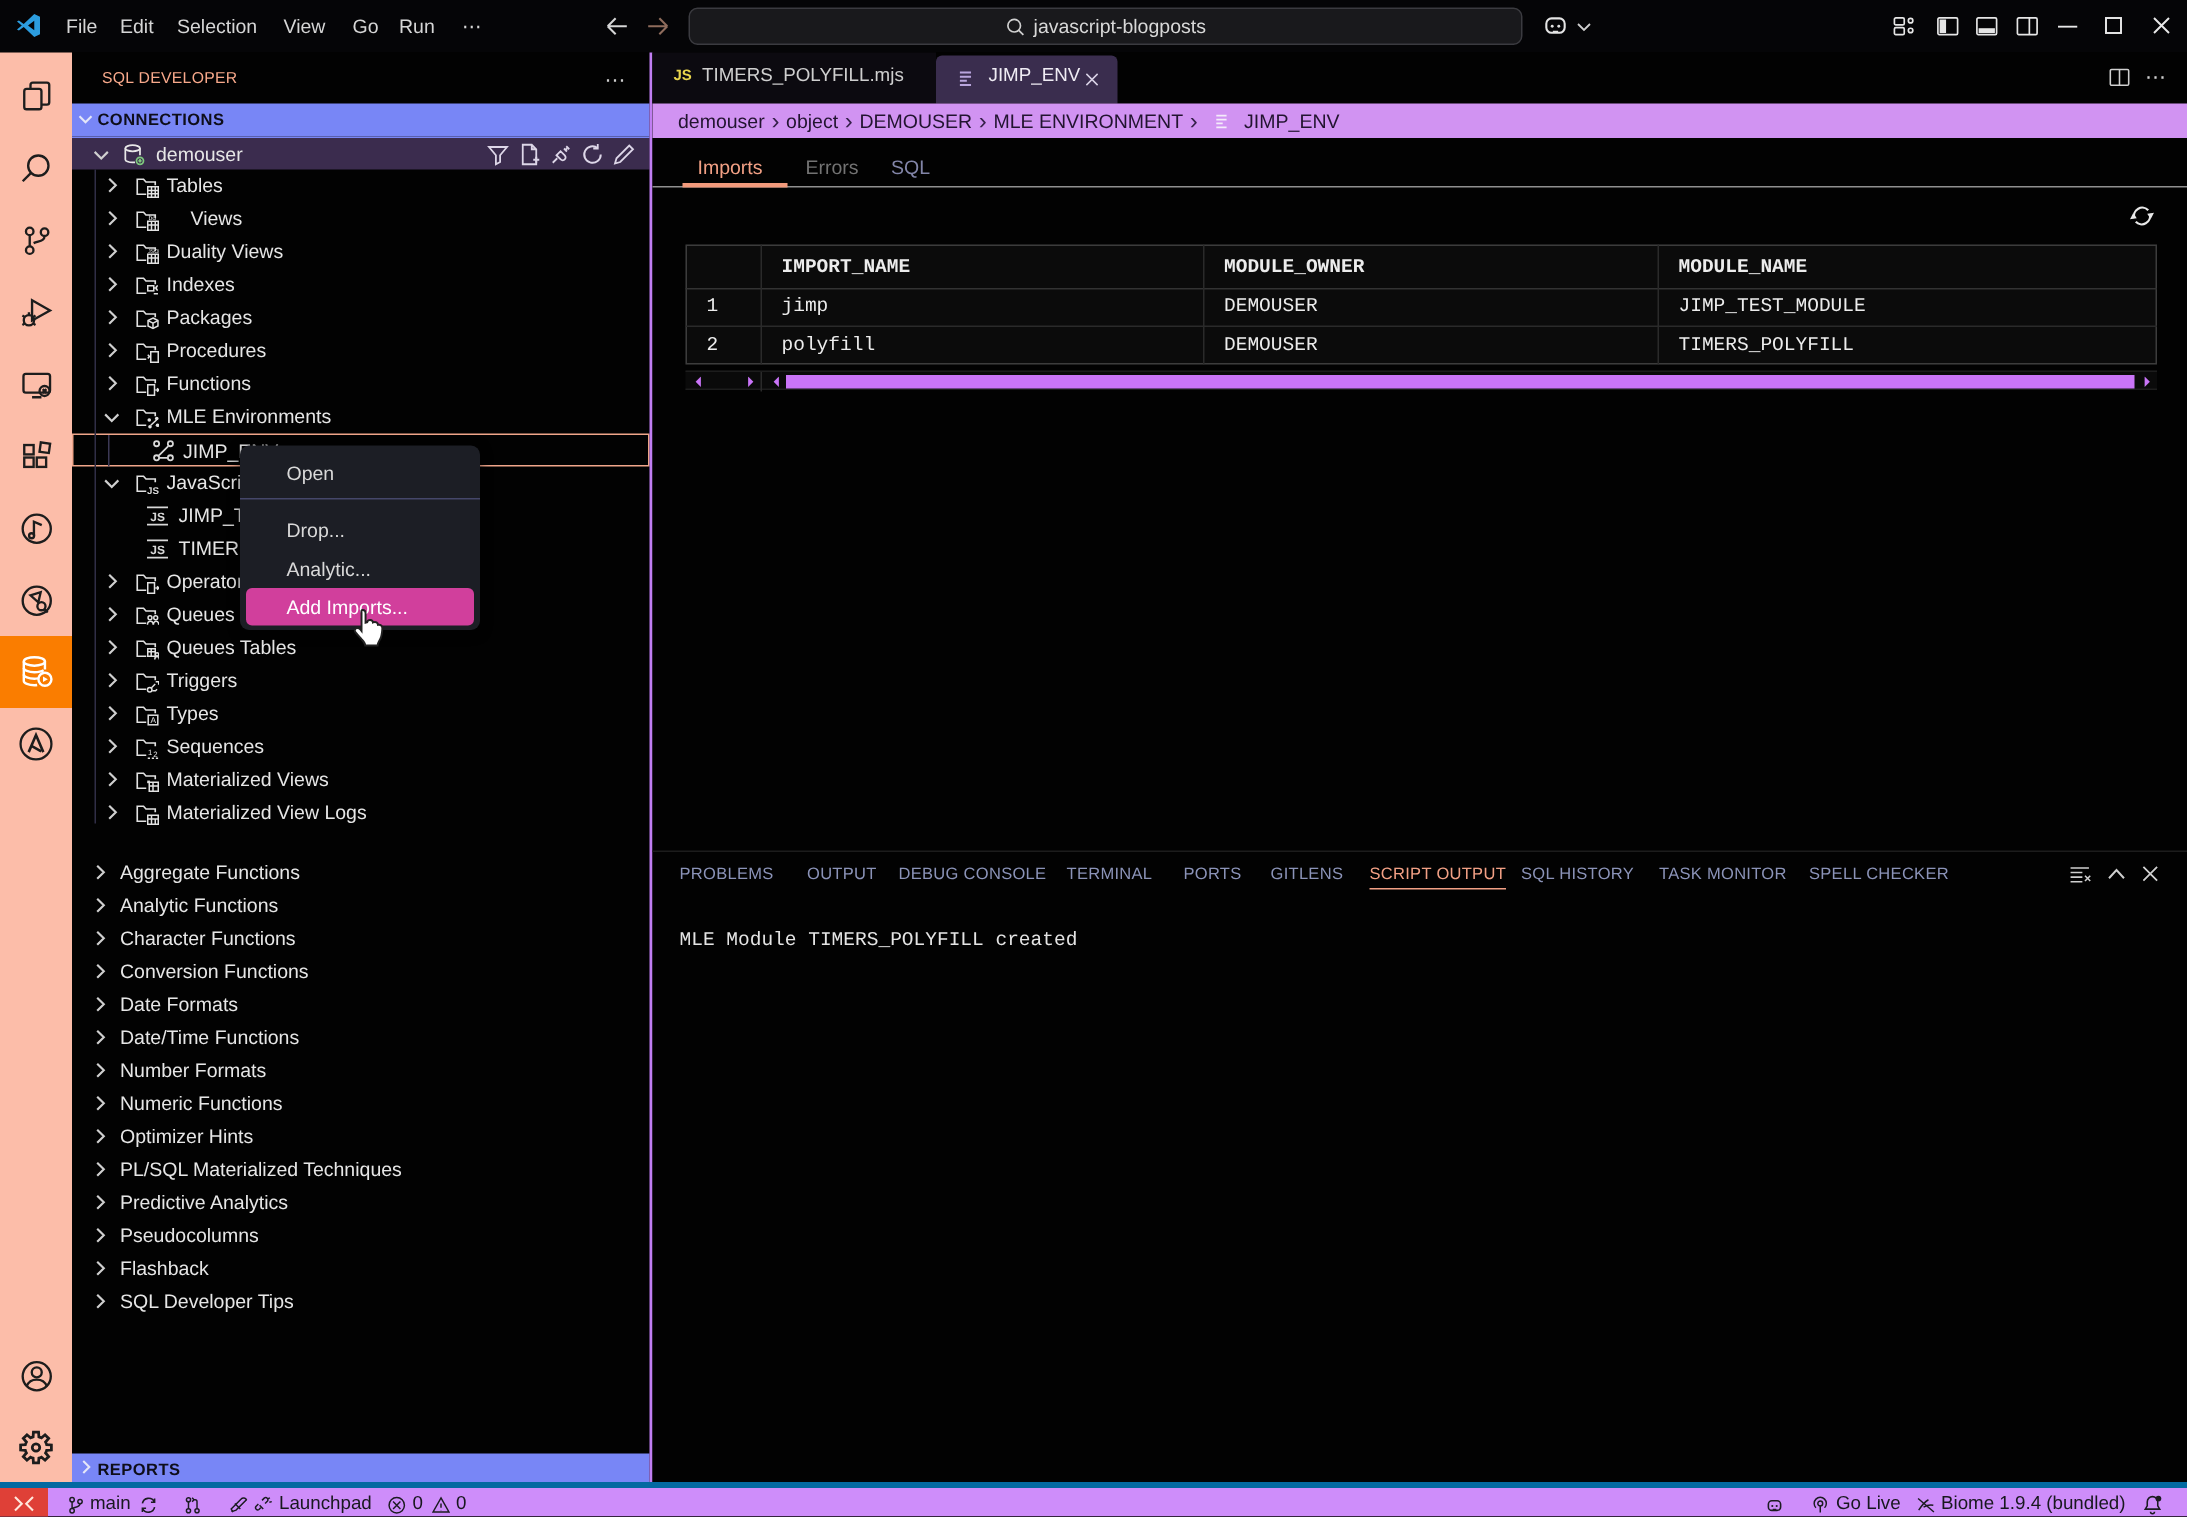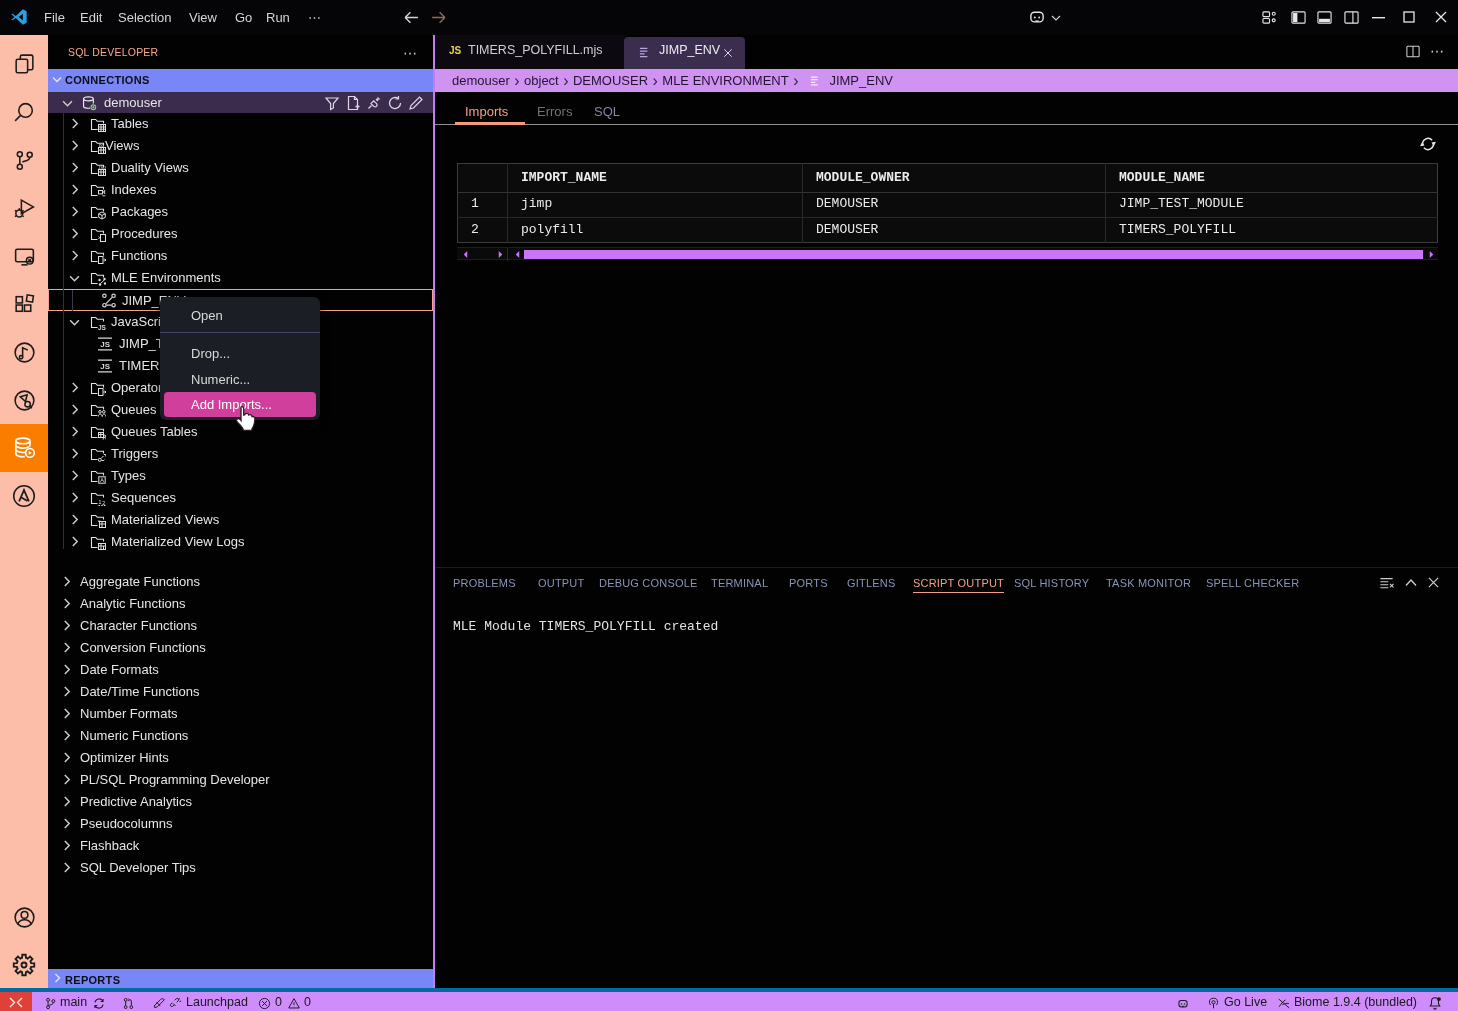--- a/index.html
+++ b/index.html
@@ -74,20 +74,24 @@
   <div class="menuitem" style="left:189px">View</div>
   <div class="menuitem" style="left:235px">Go</div>
   <div class="menuitem" style="left:266px">Run</div>
   <div class="menuitem" style="left:308px">⋯</div>
   <svg class="abs" style="left:403px;top:9px" width="17" height="17" viewBox="0 0 16 16" fill="none" stroke="#d6d6d6" stroke-width="1.3">
       <path d="M14 8H2M2 8l5-5M2 8l5 5"></path>
     </svg>
   <svg class="abs" style="left:430px;top:9px" width="17" height="17" viewBox="0 0 16 16" fill="none" stroke="#8f6c5c" stroke-width="1.3">
       <path d="M2 8h12M14 8l-5-5M14 8l-5 5"></path>
     </svg>
+  <div id="searchbox"><svg style="display:inline-block;vertical-align:-3px;margin-right:5px" width="14" height="14" viewBox="0 0 16 16" fill="none" stroke="#cfcfcf" stroke-width="1.3">
+        <circle cx="7" cy="7" r="4.8"></circle>
+        <path d="M10.5 10.5L14 14"></path>
+      </svg>javascript-blogposts</div>
   <svg class="abs" style="left:1026px;top:7px" width="22" height="21" viewBox="0 0 24 24" fill="none" stroke="#e4e4e4" stroke-width="1.6">
     <path d="M9 6h6a4 4 0 0 1 4 4v3a4 4 0 0 1-4 4H9a4 4 0 0 1-4-4v-3a4 4 0 0 1 4-4z"></path>
     <circle cx="9.5" cy="12" r="1.1" fill="#e0e0e0" stroke="none"></circle>
       <circle cx="14.5" cy="12" r="1.1" fill="#e0e0e0" stroke="none"></circle>
     <path d="M10 16.2h4"></path>
   </svg>
   <svg class="abs" style="left:1051px;top:14px" width="10" height="8" viewBox="0 0 10 8" fill="none" stroke="#cfcfcf" stroke-width="1.2">
       <path d="M1 2l4 4 4-4"></path>
     </svg>
 
@@ -269,21 +273,21 @@
         </svg>
         <svg class="ticon" style="left:42px" width="16" height="16" viewBox="0 0 16 16">
           <path d="M1.5 13.5V3.5h4.2l1.6 1.8h6.2v8.2z" fill="none" stroke="#e2e2e2" stroke-width="1.1"></path>
           <rect x="7.5" y="7.5" width="8.5" height="8.5" fill="#020202"></rect>
           <g stroke="#e2e2e2" stroke-width="1" fill="none">
             <rect x="8.5" y="9.5" width="7" height="6"></rect>
             <path d="M8.5 12h7M11 9.5v6M13.5 9.5v6"></path>
             <text x="9" y="8.5" font-size="4.5" fill="#e2e2e2" stroke="none" font-family="Liberation Sans">bd</text>
           </g>
         </svg>
-        <span class="lbl" style="left:57px">Views</span>
+        <span class="lbl" style="left:79px">Views</span>
       </div>
 <div class="trow" style="top:122px">
         <svg class="chev" style="left:22px;top:5px" width="10" height="11" viewBox="0 0 8 10" fill="none" stroke="#cfcfcf" stroke-width="1.3">
           <path d="M2 1l4 4-4 4"></path>
         </svg>
         <svg class="ticon" style="left:42px" width="16" height="16" viewBox="0 0 16 16">
           <path d="M1.5 13.5V3.5h4.2l1.6 1.8h6.2v8.2z" fill="none" stroke="#e2e2e2" stroke-width="1.1"></path>
           <rect x="7.5" y="7.5" width="8.5" height="8.5" fill="#020202"></rect>
           <g stroke="#e2e2e2" stroke-width="1" fill="none">
             <rect x="8.5" y="9.5" width="7" height="6"></rect>
@@ -574,21 +578,21 @@
 <div class="trow" style="top:712px">
         <svg class="chev" style="left:14px;top:5px" width="10" height="11" viewBox="0 0 8 10" fill="none" stroke="#cfcfcf" stroke-width="1.3">
           <path d="M2 1l4 4-4 4"></path>
         </svg>
         <span class="lbl" style="left:32px">Optimizer Hints</span>
       </div>
 <div class="trow" style="top:734px">
         <svg class="chev" style="left:14px;top:5px" width="10" height="11" viewBox="0 0 8 10" fill="none" stroke="#cfcfcf" stroke-width="1.3">
           <path d="M2 1l4 4-4 4"></path>
         </svg>
-        <span class="lbl" style="left:32px">PL/SQL Programming Developer</span>
+        <span class="lbl" style="left:32px">PL/SQL Materialized Techniques</span>
       </div>
 <div class="trow" style="top:756px">
         <svg class="chev" style="left:14px;top:5px" width="10" height="11" viewBox="0 0 8 10" fill="none" stroke="#cfcfcf" stroke-width="1.3">
           <path d="M2 1l4 4-4 4"></path>
         </svg>
         <span class="lbl" style="left:32px">Predictive Analytics</span>
       </div>
 <div class="trow" style="top:778px">
         <svg class="chev" style="left:14px;top:5px" width="10" height="11" viewBox="0 0 8 10" fill="none" stroke="#cfcfcf" stroke-width="1.3">
           <path d="M2 1l4 4-4 4"></path>
@@ -778,19 +782,19 @@
   <svg class="abs" style="left:1428px;top:4px" width="14" height="14" viewBox="0 0 16 16" fill="none" stroke="#1c1c22" stroke-width="1.2">
       <path d="M8 2a4 4 0 0 1 4 4v3l1.5 2.5h-11L4 9V6a4 4 0 0 1 4-4zM6.5 13.5a1.5 1.5 0 0 0 3 0"></path>
       <circle cx="12.5" cy="3.5" r="2.2" fill="#1c1c22" stroke="none"></circle>
     </svg>
 </div>
 
 <div class="abs" id="ctxmenu">
   <div class="mitem" style="top:6px">Open</div>
   <div class="abs" style="left:0;top:35px;width:160px;height:1px;background:#45476a;"></div>
   <div class="mitem" style="top:44px">Drop...</div>
-  <div class="mitem" style="top:70px">Numeric...</div>
+  <div class="mitem" style="top:70px">Analytic...</div>
   <div class="mitem" style="top:95px;background:#d13f9c;color:#fff;border-radius:4px;">Add Imports...</div>
 </div>
 
 <svg class="abs" style="left:232px;top:404px;z-index:60" width="26" height="28" viewBox="0 0 24 26">
   <path d="M9 2.5c1 0 1.8.8 1.8 1.8v6l1-.3c.5-2 3.4-1.7 3.6.2 1.8-.8 3 .2 3.1 1.5 1.7-.4 2.7.6 2.7 2.2 0 0-.3 4.5-1.3 6.5-.8 1.7-1.7 2.6-1.7 4.1H10.6c0-1.4-.8-2.3-2-3.6-1-1.2-2.8-3-4.1-4.7-.8-1-.3-2.4 1-2.6.9-.1 1.5.2 2.2 1l.6.8v-11C8.3 3.3 8 2.5 9 2.5z" fill="#fff" stroke="#222" stroke-width="1.2"></path>
 </svg>
 
 </body></html>

